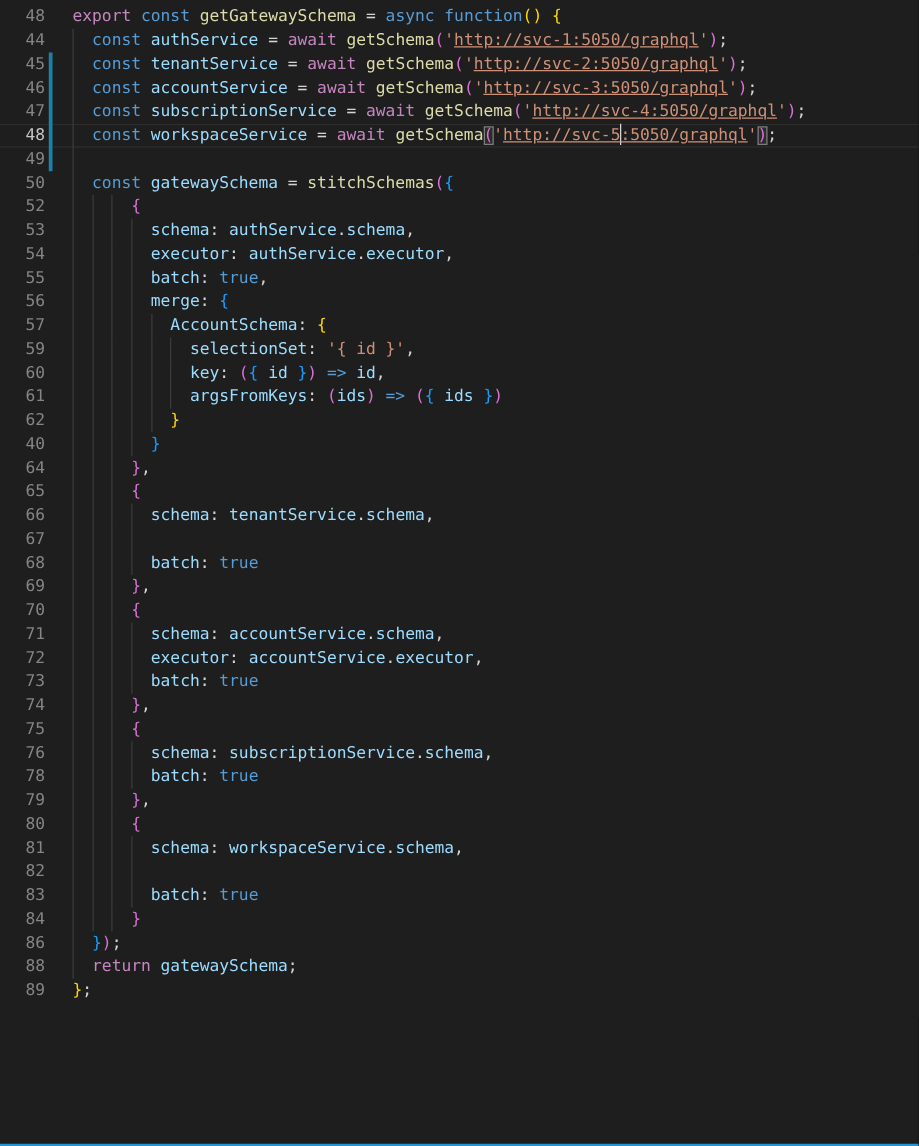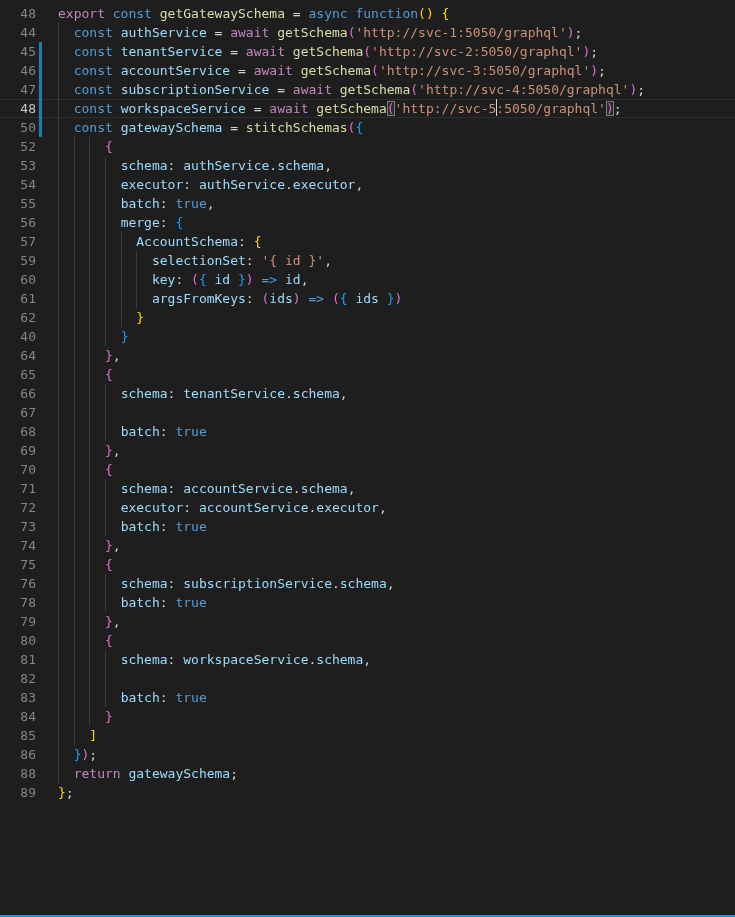--- a/index.html
+++ b/index.html
@@ -17,21 +17,21 @@
   .row{display:flex;height:19px;position:relative;}
   .row.active{box-shadow:inset 0 1px 0 #2e2e2e, inset 0 -1px 0 #2e2e2e;}
   .gutter{
     flex:none;width:36px;text-align:right;
     color:#858585;user-select:none;cursor:default;
   }
   .row.active .gutter{color:#c6c6c6;}
   .codewrap{flex:1;position:relative;}
   .guide{position:absolute;top:0;bottom:0;width:1px;background:#3b3b3b;}
   .codetext{position:absolute;left:22px;top:0;white-space:pre;}
-  .t-su{}
+  .t-su{text-decoration:underline;}
   .t-bm{outline:1px solid #7d7d7d;outline-offset:-1px;background:rgba(140,140,140,.12);}
   .cur{display:inline-block;width:1px;height:17px;margin:0 -0.5px;background:#d7d7d7;vertical-align:text-bottom;}
   .modbar{position:absolute;width:3px;z-index:3;}
   .bottombar{position:absolute;left:0;right:0;bottom:0;height:2px;z-index:4;}
 </style>
 <style>.t-k{color:#569cd6}.t-c{color:#c586c0}.t-v{color:#9cdcfe}.t-f{color:#dcdcaa}.t-s{color:#ce9178}.t-su{color:#ce9178}.t-p{color:#d4d4d4}.t-b1{color:#ffd700}.t-b2{color:#da70d6}.t-b3{color:#179fff}.guide{background:#3b3b3b}.gutter{color:#858585}.row.active .gutter{color:#c6c6c6}</style></head>
 <body>
 
 <div class="editor" style="--bg: #1e1e1e;">
   <div class="modbar" style="left: 39px; top: 42px; height: 95px; background: rgb(27, 129, 168);"></div>
@@ -71,20 +71,27 @@
       </div>
     </div>
     <div class="row active">
       <span class="gutter">48</span>
       <div class="codewrap">
         <div class="guide" style="left: 22px;"></div>
         <span class="codetext"><span class="t-p">  </span><span class="t-k">const</span><span class="t-p"> </span><span class="t-v">workspaceService</span><span class="t-p"> = </span><span class="t-c">await</span><span class="t-p"> </span><span class="t-f">getSchema</span><span class="t-b2 t-bm">(</span><span class="t-s">'</span><span class="t-su">http://svc-5</span><span class="cur"></span><span class="t-su">:5050/graphql</span><span class="t-s">'</span><span class="t-b2 t-bm">)</span><span class="t-p">;</span></span>
       </div>
     </div>
     <div class="row">
+      <span class="gutter">49</span>
+      <div class="codewrap">
+        <div class="guide" style="left: 22px;"></div>
+        <span class="codetext"></span>
+      </div>
+    </div>
+    <div class="row">
       <span class="gutter">50</span>
       <div class="codewrap">
         <div class="guide" style="left: 22px;"></div>
         <span class="codetext"><span class="t-p">  </span><span class="t-k">const</span><span class="t-p"> </span><span class="t-v">gatewaySchema</span><span class="t-p"> = </span><span class="t-f">stitchSchemas</span><span class="t-b2">(</span><span class="t-b3">{</span></span>
       </div>
     </div>
     <div class="row">
       <span class="gutter">52</span>
       <div class="codewrap">
         <div class="guide" style="left: 22px;"></div>
@@ -384,28 +391,20 @@
     <div class="row">
       <span class="gutter">84</span>
       <div class="codewrap">
         <div class="guide" style="left: 22px;"></div>
         <div class="guide" style="left: 37.645px;"></div>
         <div class="guide" style="left: 53.29px;"></div>
         <span class="codetext"><span class="t-p">      </span><span class="t-b2">}</span></span>
       </div>
     </div>
     <div class="row">
-      <span class="gutter">85</span>
-      <div class="codewrap">
-        <div class="guide" style="left: 22px;"></div>
-        <div class="guide" style="left: 37.645px;"></div>
-        <span class="codetext"><span class="t-p">    </span><span class="t-b1">]</span></span>
-      </div>
-    </div>
-    <div class="row">
       <span class="gutter">86</span>
       <div class="codewrap">
         <div class="guide" style="left: 22px;"></div>
         <span class="codetext"><span class="t-p">  </span><span class="t-b3">}</span><span class="t-b2">)</span><span class="t-p">;</span></span>
       </div>
     </div>
     <div class="row">
       <span class="gutter">88</span>
       <div class="codewrap">
         <div class="guide" style="left: 22px;"></div>

